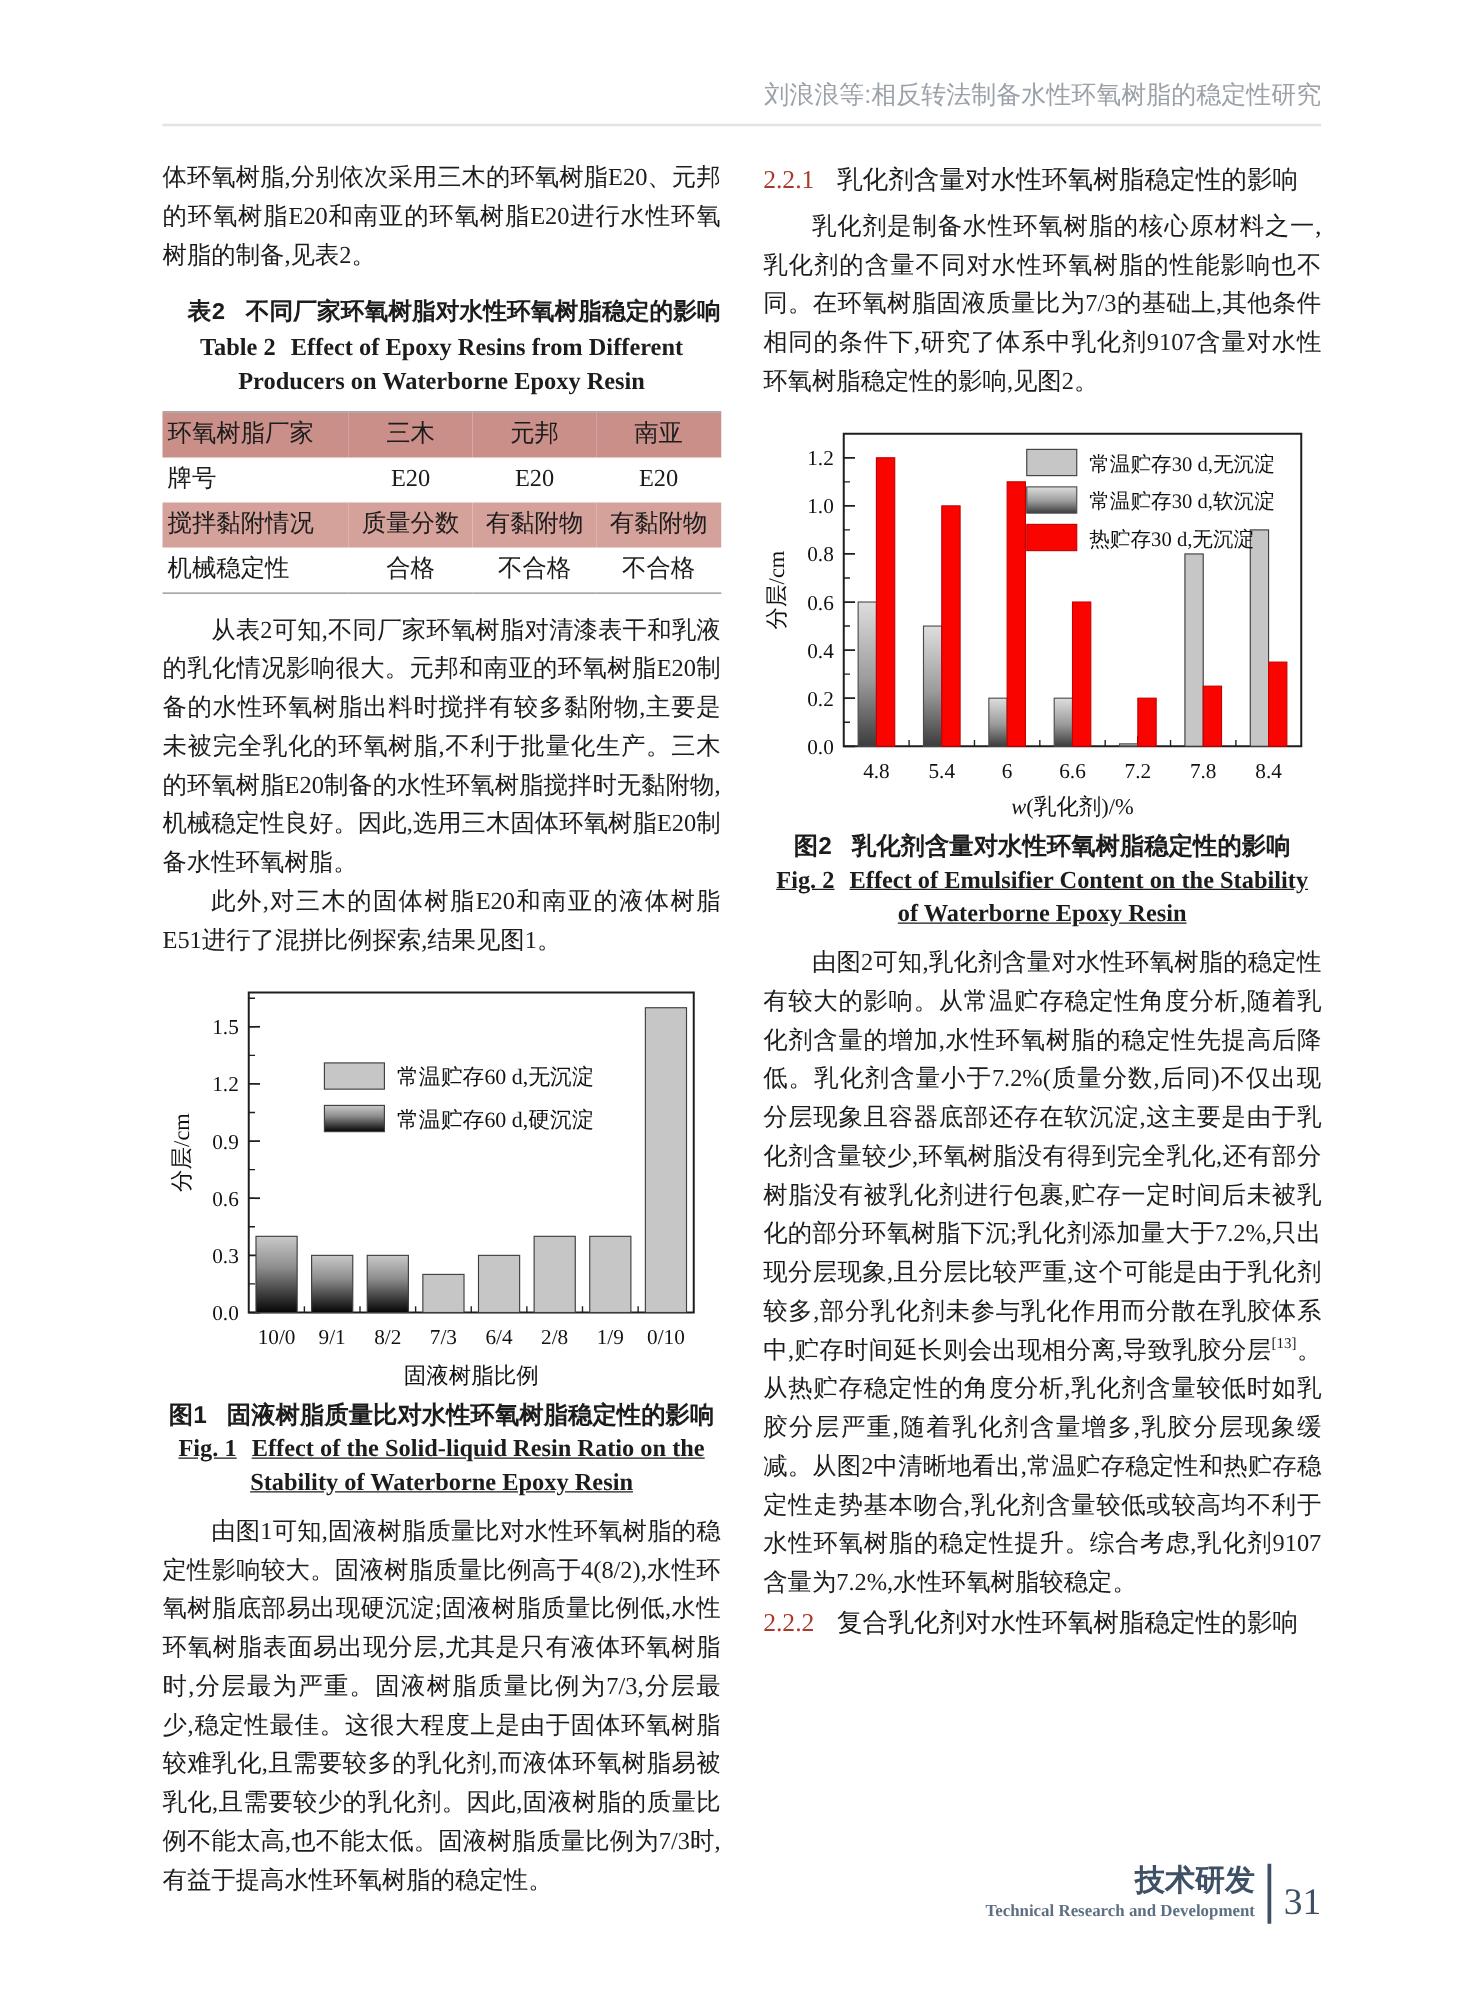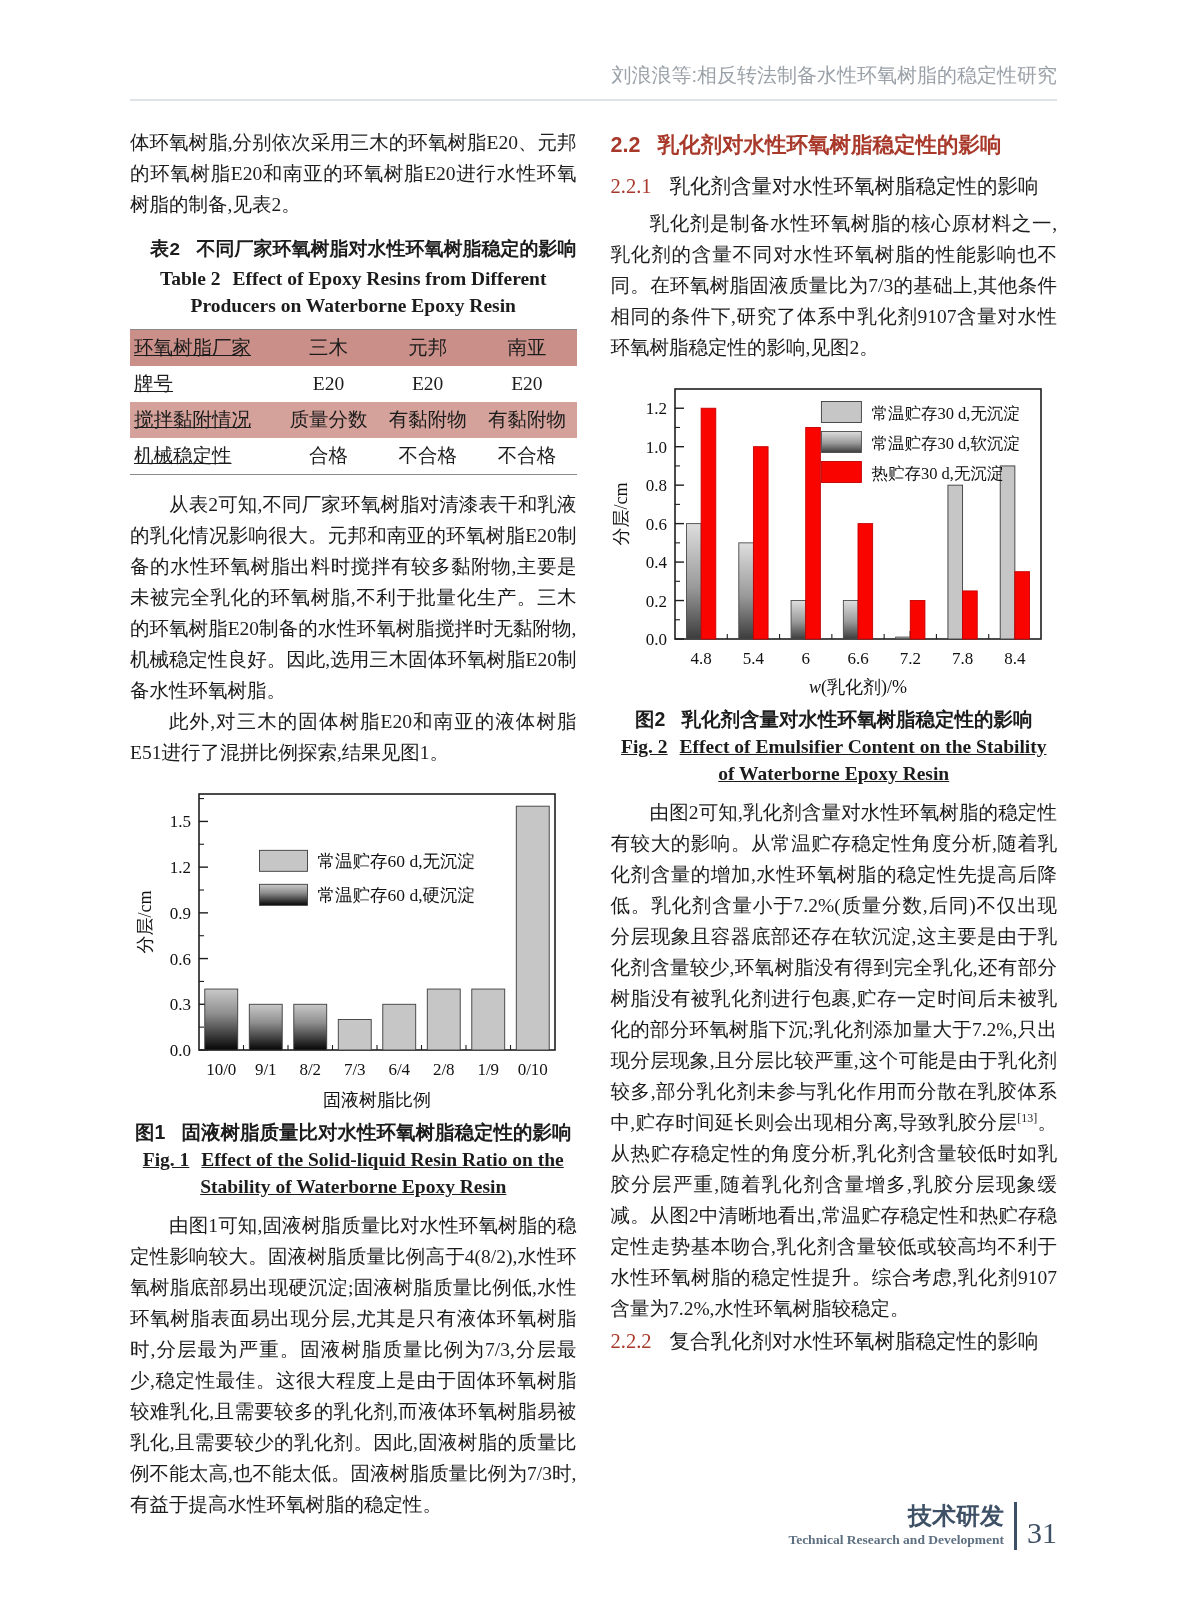--- a/index.html
+++ b/index.html
@@ -18,42 +18,42 @@
   
   .table-block{margin:16px 0 14px;}
   .tbl-cap-cn{font-family:Liberation Mono, monospace;font-weight:bold;text-align:right;
         font-size:19px;line-height:28px;}
   .tbl-cap-cn .cap-text,.fig-cap-cn .cap-text{margin-left:16px;}
   .tbl-cap-en{font-weight:bold;text-align:center;font-size:19.5px;line-height:27px;margin:1px 0 10px;}
   .tbl-cap-en .cap-text{margin-left:12px;}
   table.t2{width:100%;border-collapse:collapse;border-top:1.5px solid #8a8a8a;
         border-bottom:1.5px solid #8a8a8a;font-size:19.5px;}
   table.t2 td{padding:5px 2px;text-align:center;line-height:26px;}
-  table.t2 td:first-child{text-align:left;padding-left:4px;text-decoration:underline;}
+  table.t2 td:first-child{text-align:left;padding-left:4px;}
   table.t2 tr:nth-child(1){background:#c98f88;}
   table.t2 tr:nth-child(3){background:#d5a29b;border-radius:12px;}
 
   
   .h2{color:#a8392b;font-family:"Liberation Sans",sans-serif;font-weight:bold;
       font-size:21.5px;margin:2px 0 10px;line-height:32px;}
   .h2 .htext{margin-left:17px;}
   .h3{font-size:20.5px;margin:2px 0 6px;line-height:31px;font-weight:normal;}
   .h3 .hnum{color:#a8392b;}
   .h3 .htext{margin-left:18px;color:#1c1c1c;}
 
   
   .figure{display:flex;flex-direction:column;align-items:center;margin:14px 0 8px;}
   svg text{font-family:"Liberation Serif","DejaVu Serif",serif;}
   .fig-cap-cn{font-family:"Liberation Sans",sans-serif;font-weight:bold;font-size:19.5px;
       line-height:28px;margin-top:4px;text-align:center;}
   .fig-cap-en{font-weight:bold;font-size:19.5px;line-height:27px;text-align:center;text-decoration:underline;}
   .fig-cap-en .cap-text{margin-left:12px;}
 
   
-  .footer{position:absolute;right:130px;bottom:50px;}
+  .footer{position:absolute;right:130px;bottom:61px;}
   .footer-row{display:flex;align-items:stretch;justify-content:flex-end;}
   .footer-left{text-align:right;}
   .footer-cn{font-family:"Liberation Sans",sans-serif;font-weight:bold;font-size:24px;
       color:#3e5065;line-height:28px;}
   .footer-en{font-weight:bold;font-size:13.5px;color:#5d6f80;line-height:20px;}
   .footer-sep{border-left:3px solid #3e5065;margin-left:10px;}
   .footer-page{font-size:30px;color:#3e5065;padding:8px 0 0 10px;align-self:flex-end;}
 </style>
 </head>
 <body>
@@ -186,23 +186,20 @@
           </div>
           <div class="fig-cap-en">
             <span class="cap-label">Fig. 1</span><span class="cap-text">Effect of the Solid-liquid Resin Ratio on the Stability of Waterborne Epoxy Resin</span>
           </div>
         </div>
 
         <p class="body spacer-top">由图1可知,固液树脂质量比对水性环氧树脂的稳定性影响较大。固液树脂质量比例高于4(8/2),水性环氧树脂底部易出现硬沉淀;固液树脂质量比例低,水性环氧树脂表面易出现分层,尤其是只有液体环氧树脂时,分层最为严重。固液树脂质量比例为7/3,分层最少,稳定性最佳。这很大程度上是由于固体环氧树脂较难乳化,且需要较多的乳化剂,而液体环氧树脂易被乳化,且需要较少的乳化剂。因此,固液树脂的质量比例不能太高,也不能太低。固液树脂质量比例为7/3时,有益于提高水性环氧树脂的稳定性。</p>
       </div>
 
       <div class="col">
-        <div class="h2">
-          <span class="hnum">2.2</span><span class="htext">乳化剂对水性环氧树脂稳定性的影响</span>
-        </div>
         <div class="h3">
           <span class="hnum">2.2.1</span><span class="htext">乳化剂含量对水性环氧树脂稳定性的影响</span>
         </div>
 
         <p class="body">乳化剂是制备水性环氧树脂的核心原材料之一,乳化剂的含量不同对水性环氧树脂的性能影响也不同。在环氧树脂固液质量比为7/3的基础上,其他条件相同的条件下,研究了体系中乳化剂9107含量对水性环氧树脂稳定性的影响,见图2。</p>
 
         <div class="figure">
           <svg id="fig2-svg" width="446" height="324" viewBox="0 0 446 324">
               <defs>
                 <linearGradient id="fig2-svg-hard" x1="0" y1="0" x2="0" y2="1">

